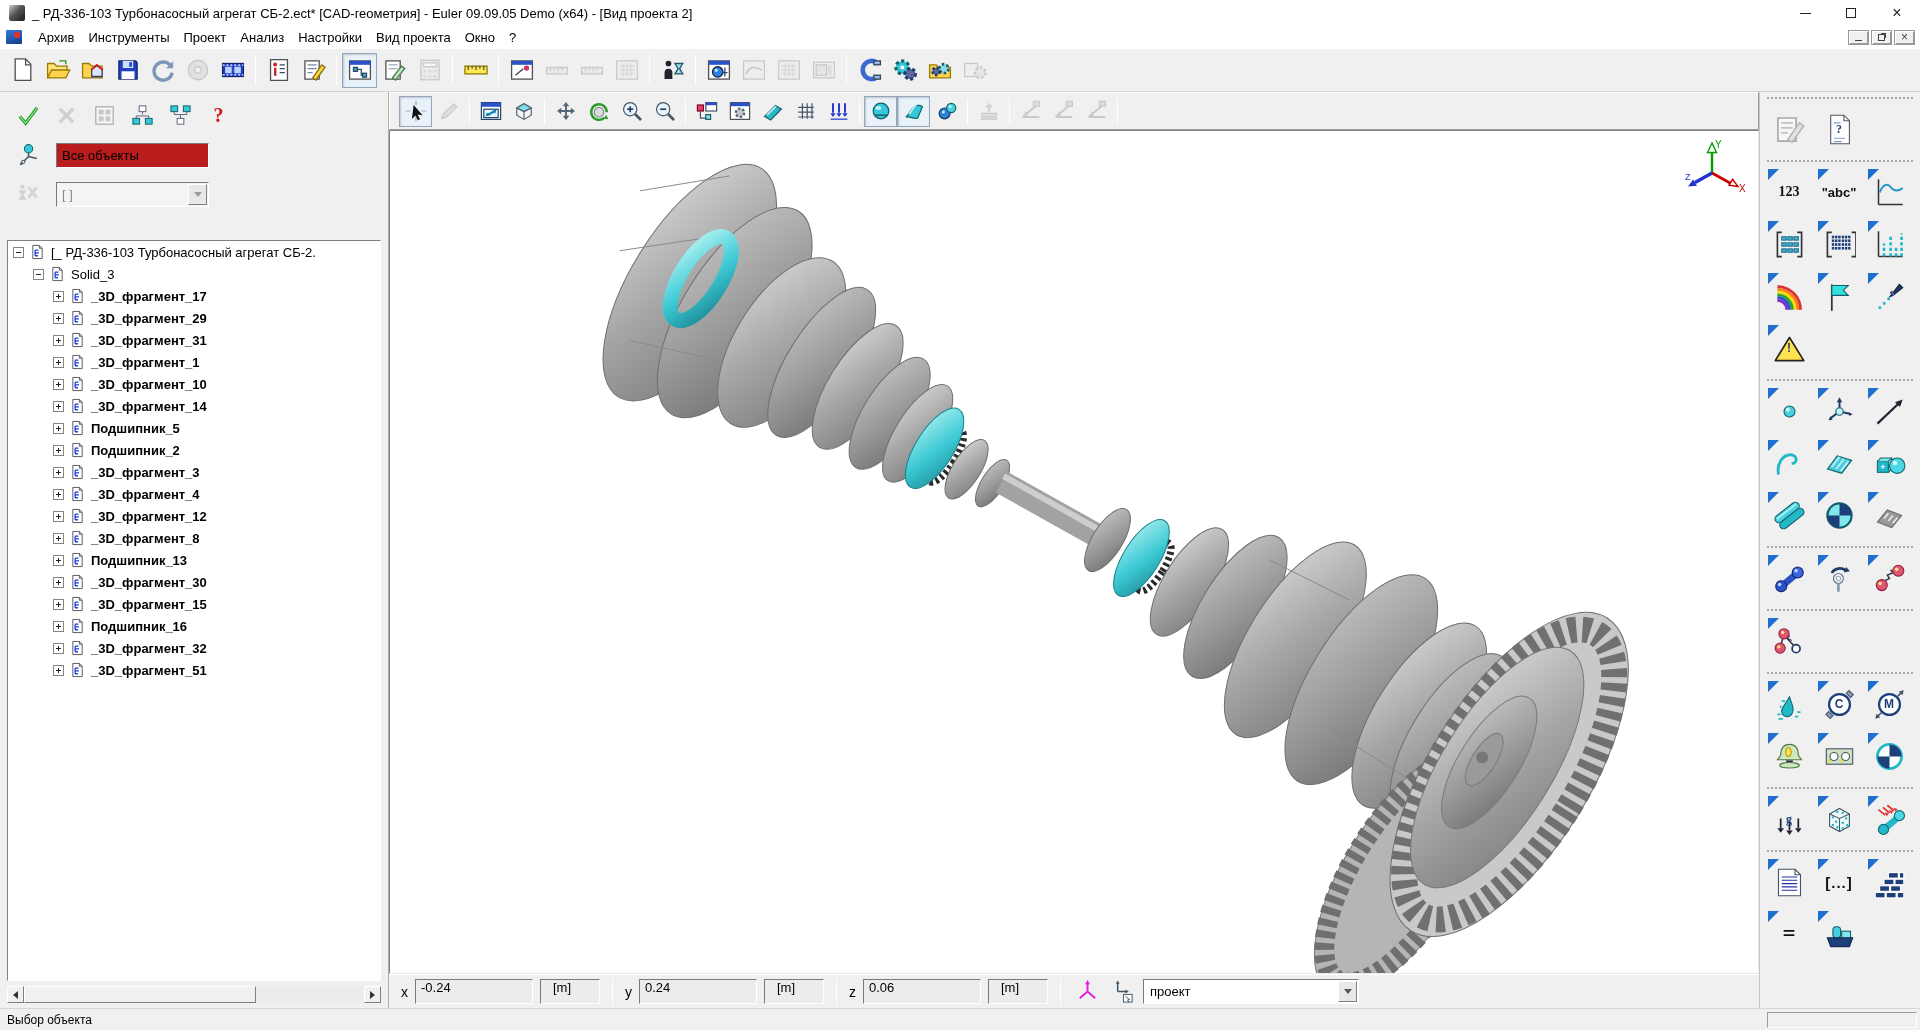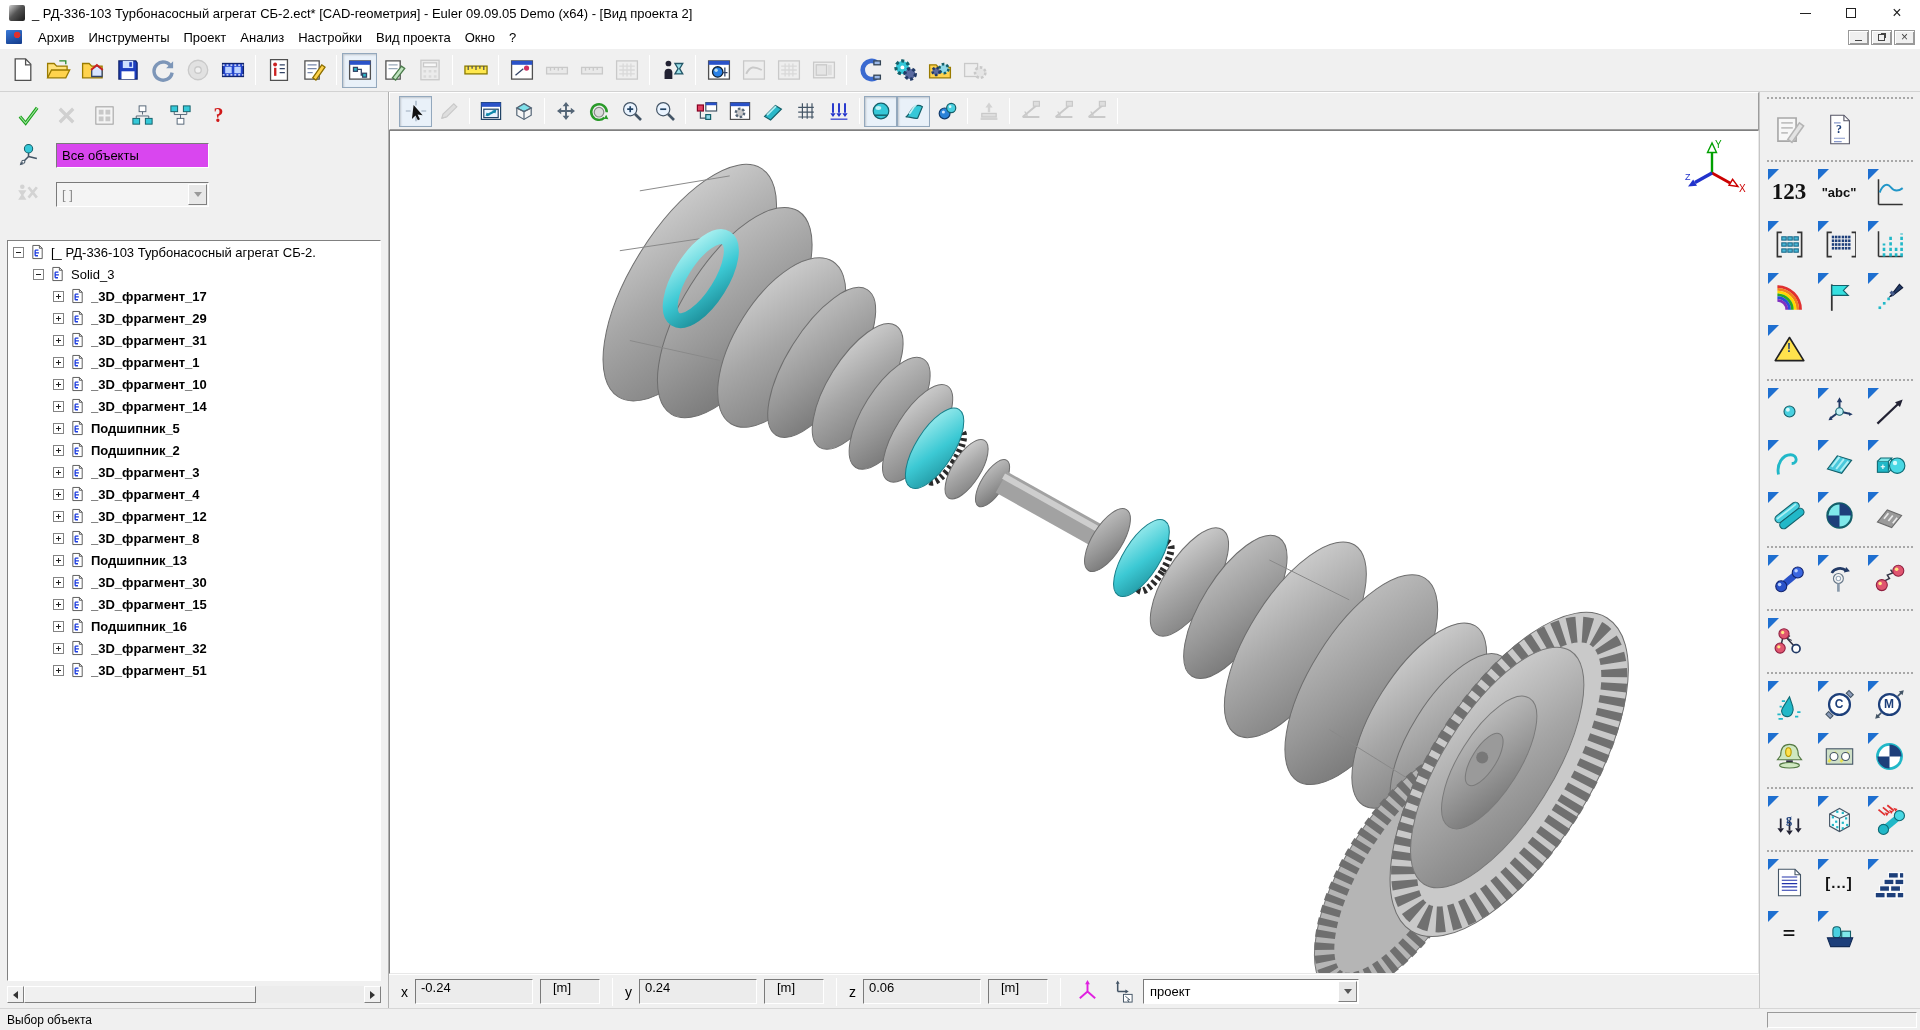--- a/index.html
+++ b/index.html
@@ -48,21 +48,21 @@
   .center-area{position:absolute;left:389px;right:161px;top:92px;bottom:22px;display:flex;flex-direction:column;}
   .right-panel{position:absolute;right:0;top:92px;width:161px;bottom:22px;background:#f0f0f0;
     border-left:1px solid #c6c6c6;overflow:hidden;}
 
   
   .lp-toolbar{display:flex;gap:11px;padding:9px 0 0 15px;align-items:center;height:38px;}
   .lp-btn{width:27px;height:27px;display:flex;align-items:center;justify-content:center;position:relative;}
   .lp-btn .ico{width:25px;height:25px;display:flex;align-items:center;justify-content:center;}
   .lp-row{display:flex;align-items:center;margin:12px 0 0 14px;gap:15px;}
   .lp-ico{width:27px;height:27px;flex:0 0 auto;}
-  .field-sunken{background:#d946ef;border:1px solid;border-color:#7a7a7a #fff #fff #7a7a7a;
+  .field-sunken{background:#b91c1c;border:1px solid;border-color:#7a7a7a #fff #fff #7a7a7a;
     font-size:13px;height:25px;padding:3px 5px;}
   .lp-input{width:153px;outline:none;font-family:"Liberation Sans",sans-serif;}
   .lp-combo{width:153px;display:flex;align-items:center;background:#f4f4f4;color:#8a8a8a;padding:0;}
   .lp-combo .combo-text{flex:1;padding:0 5px;}
   .combo-arrow{width:19px;height:21px;margin:1px;background:#e8e8e8;border:1px solid;
     border-color:#fff #808080 #808080 #fff;display:flex;align-items:center;justify-content:center;}
   .arrow-down{width:0;height:0;border-left:4px solid transparent;border-right:4px solid transparent;border-top:5px solid #555;}
   .lp-combo .arrow-down{border-top-color:#9a9a9a;}
 
   .tree-box{position:absolute;left:7px;right:7px;top:148px;bottom:27px;background:#fff;
@@ -111,21 +111,21 @@
   
   .rp-sep{border-top:2px dotted #a8a8a8;margin:5px 7px;}
   .rp-group{display:grid;grid-template-columns:repeat(3,50px);row-gap:12px;padding:5px 0 6px 7px;}
   .rp-btn{width:44px;height:40px;position:relative;display:flex;align-items:center;justify-content:center;}
   .rp-btn .ico{width:33px;height:33px;position:relative;display:flex;align-items:center;justify-content:center;}
   .rp-btn.flag::before{content:"";position:absolute;left:1px;top:-3px;width:0;height:0;
     border-style:solid;border-width:11px 11px 0 0;border-color:#1e6fd0 transparent transparent transparent;}
   .ico-label{color:#111;}
   .ico-label.overlay{position:absolute;top:50%;left:50%;transform:translate(-50%,-50%);
     font-weight:bold;font-size:12px;color:#1d3f7a;}
-  .lbl-numeric-table{font-family:"Liberation Serif",serif;font-weight:bold;font-size:23px;}
+  .lbl-numeric-table{font-family:"Liberation Serif",serif;font-weight:bold;font-size:14px;}
   .lbl-text-table{font-weight:bold;font-size:13px;}
   .lbl-brackets{font-weight:bold;font-size:15px;letter-spacing:1px;}
   .lbl-equals{font-family:"Liberation Serif",serif;font-weight:bold;font-size:23px;}
   .lbl-help{font-family:"Liberation Serif",serif;font-weight:bold;font-size:20px;color:#d01818;}
   .lbl-help-doc{top:17px;left:16px;font-family:"Liberation Serif",serif;font-size:17px;color:#c82030;}
   .lbl-warning{top:21px;font-size:13px;color:#000;}
   .lbl-gravity{top:1px;left:13px;transform:none;font-family:"Liberation Serif",serif;font-size:15px;color:#111;}
 
   
   .statusbar{position:absolute;left:0;bottom:0;width:1920px;height:22px;background:#f0f0f0;

